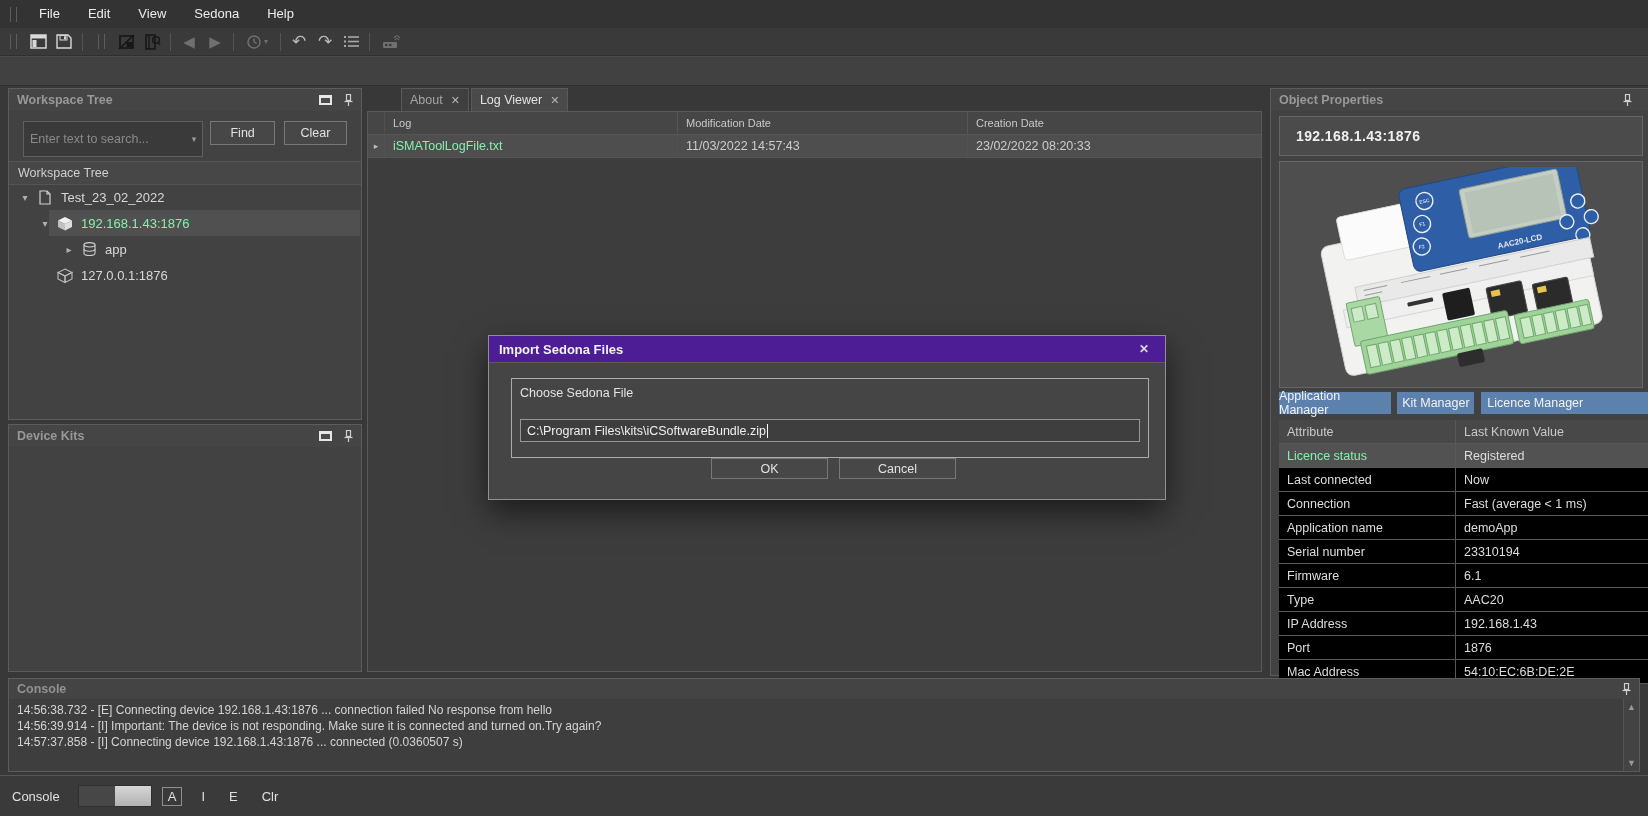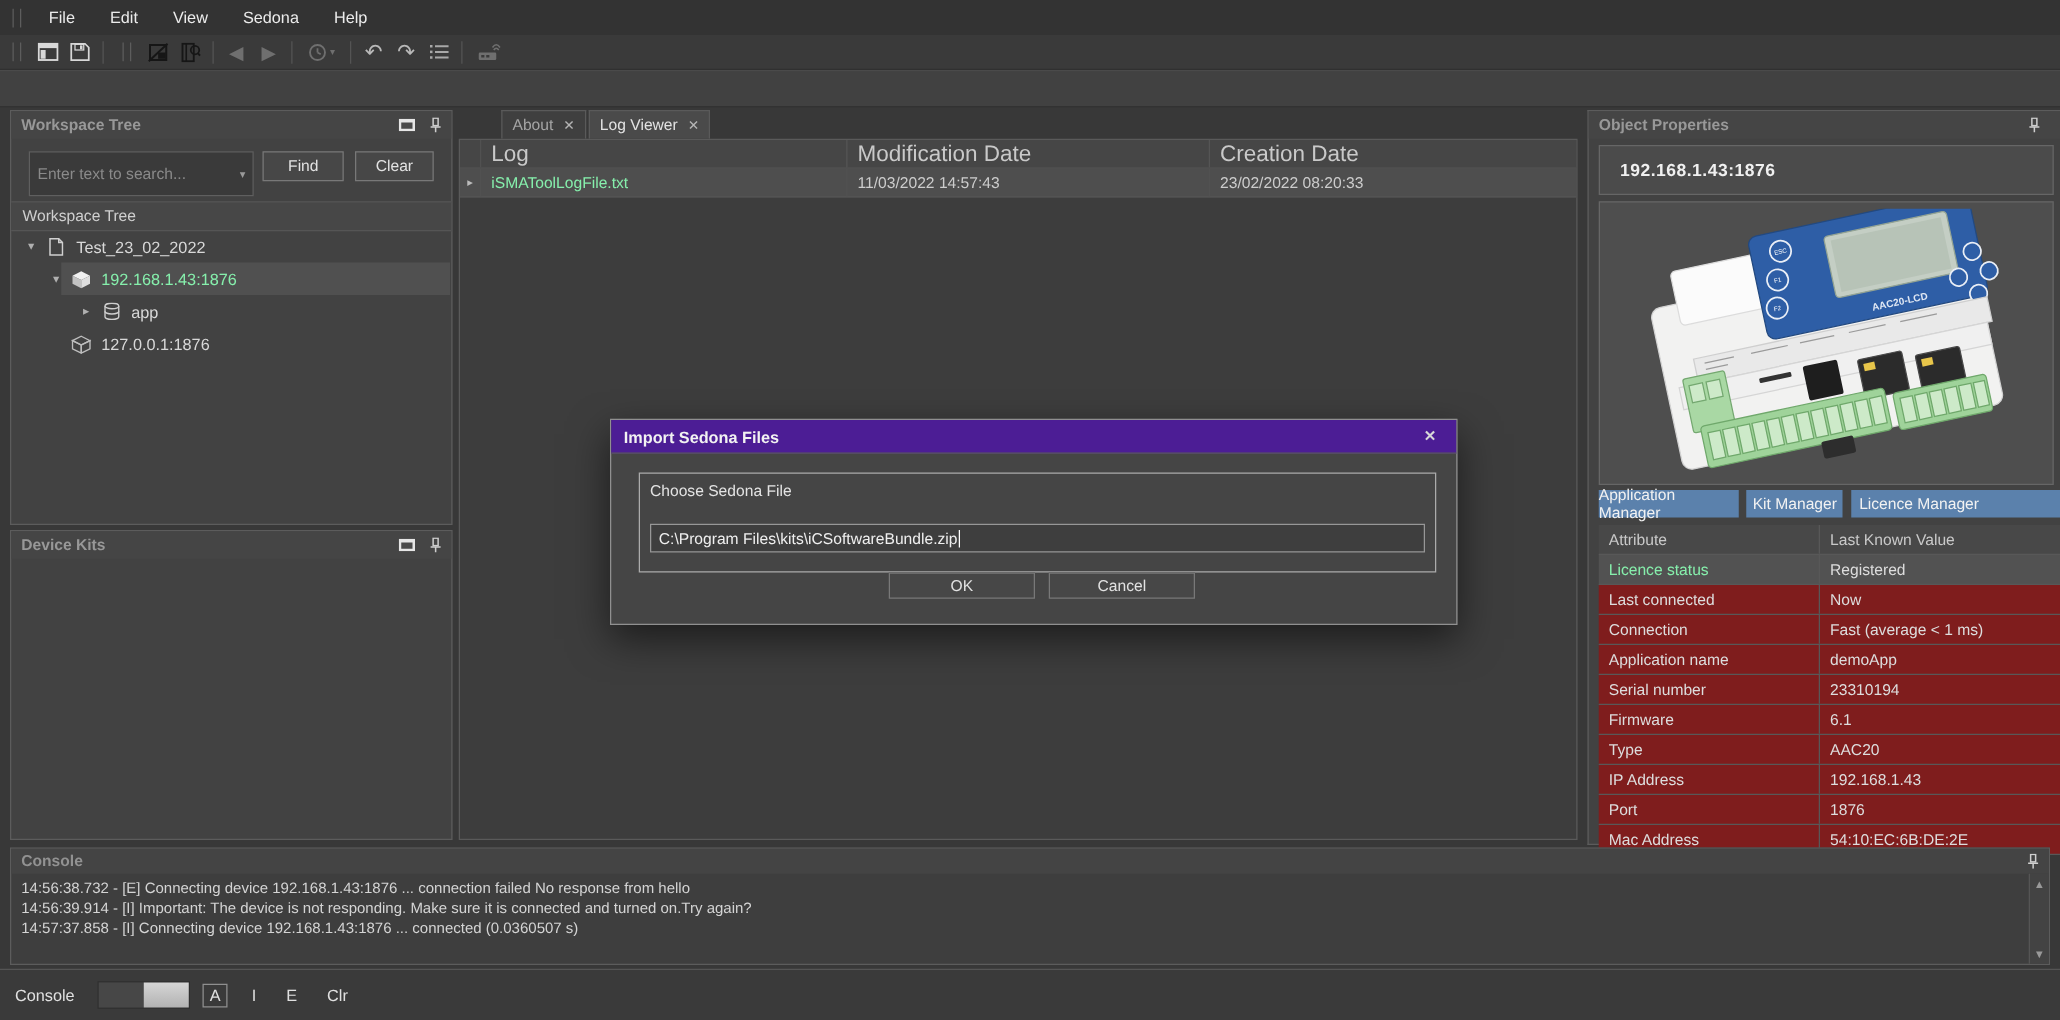--- a/index.html
+++ b/index.html
@@ -53,21 +53,21 @@
   .tabstrip{position:absolute;left:367px;top:88px;width:895px;height:23px;display:flex;align-items:flex-end;margin-left:34px;}
   .tab{height:23px;display:flex;align-items:center;padding:0 8px;border:1px solid #5a5a5a;
        border-bottom:none;margin-right:2px;font-size:12.5px;box-sizing:border-box;}
   .tab.inactive{background:#3f3f3f;color:#a5a5a5;}
   .tab.active{background:#4a4a4a;color:#e2e2e2;}
   .tab-close{margin-left:8px;font-size:11px;color:#b5b5b5;}
   .tab-add{margin-left:auto;color:#f0f0f0;font-size:15px;font-weight:bold;padding:0 8px 3px 0;}
   .center-content{position:absolute;left:367px;top:111px;width:895px;height:561px;
                   background:#3d3d3d;border:1px solid #5a5a5a;box-sizing:border-box;}
   .lv-header{display:flex;height:22px;background:#464646;border-bottom:1px solid #555;
-             color:#c9c9c9;font-size:18px;}
+             color:#c9c9c9;font-size:11px;}
   .lv-gutter{width:16px;border-right:1px solid #515151;}
   .lv-col{display:flex;align-items:center;padding:0 8px;border-right:1px solid #555;box-sizing:border-box;}
   .lv-row{display:flex;height:22px;background:#4e4e4e;border-bottom:1px solid #555;font-size:12.5px;color:#cccccc;}
   .lv-row .lv-gutter{display:flex;align-items:center;justify-content:center;color:#bbb;font-size:9px;}
 
   
   .dialog{position:absolute;left:488px;top:335px;width:678px;height:165px;background:#454545;
           border:1px solid #909090;box-shadow:0 12px 30px rgba(0,0,0,.55);box-sizing:border-box;z-index:50;}
   .dialog-title{height:26px;background:#4c1d95;border-bottom:1px solid #5a5a5a;display:flex;
                 align-items:center;padding:0 10px;font-weight:bold;color:#f2f2f2;font-size:13px;}
@@ -84,21 +84,21 @@
 
   
   .props-box{position:absolute;left:8px;width:364px;box-sizing:border-box;border:1px solid #666;background:#4b4b4b;}
   .props-title{top:27px;height:40px;display:flex;align-items:center;padding-left:16px;
                font-weight:bold;font-size:14px;color:#f0f0f0;letter-spacing:.4px;}
   .device-box{top:72px;height:227px;background:#4e4e4e;display:flex;align-items:center;justify-content:center;}
   .mgr-row{position:absolute;top:303px;left:8px;right:0;height:22px;display:flex;}
   .mgr-btn{height:22px;background:#5b81ac;color:#f2f2f2;font-size:12.5px;display:flex;
            align-items:center;justify-content:center;box-sizing:border-box;}
   .props-table{position:absolute;top:331px;left:8px;width:370px;font-size:12.5px;}
-  .p-row{display:flex;height:24px;border-bottom:1px solid #585858;background:#7f1d1d;box-sizing:border-box;}
+  .p-row{display:flex;height:24px;border-bottom:1px solid #585858;background:#000000;box-sizing:border-box;}
   .p-row.hdr{background:#484848;color:#c9c9c9;}
   .p-row.hl{background:#525252;}
   .p-cell{display:flex;align-items:center;padding:0 8px;box-sizing:border-box;}
   .p-attr{width:177px;border-right:1px solid #585858;}
   .p-val{flex:1;}
 
   
   .console-panel{position:absolute;left:8px;top:678px;width:1632px;height:94px;background:#3e3e3e;
                  border:1px solid #5c5c5c;box-sizing:border-box;}
   .console-header{height:20px;display:flex;align-items:center;padding:0 8px;background:#444444;

